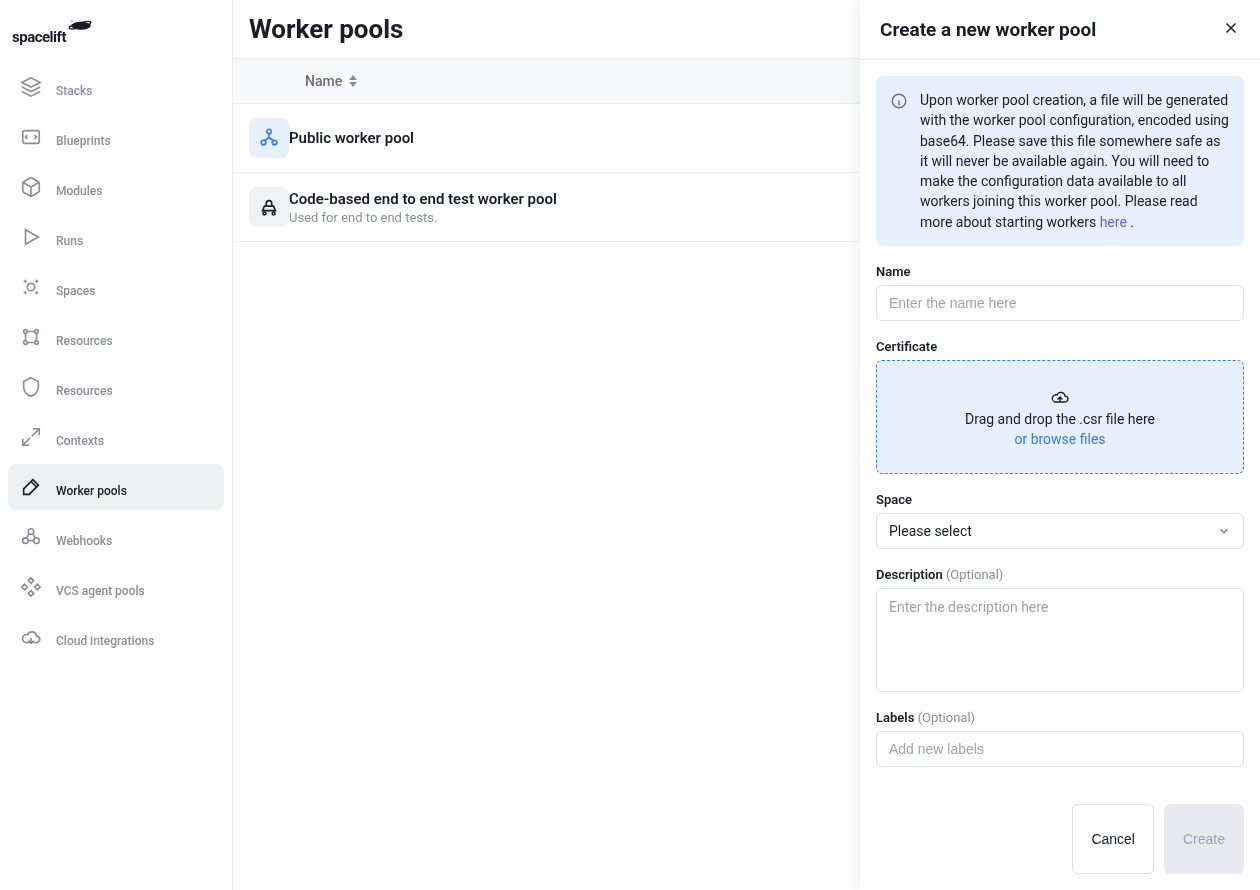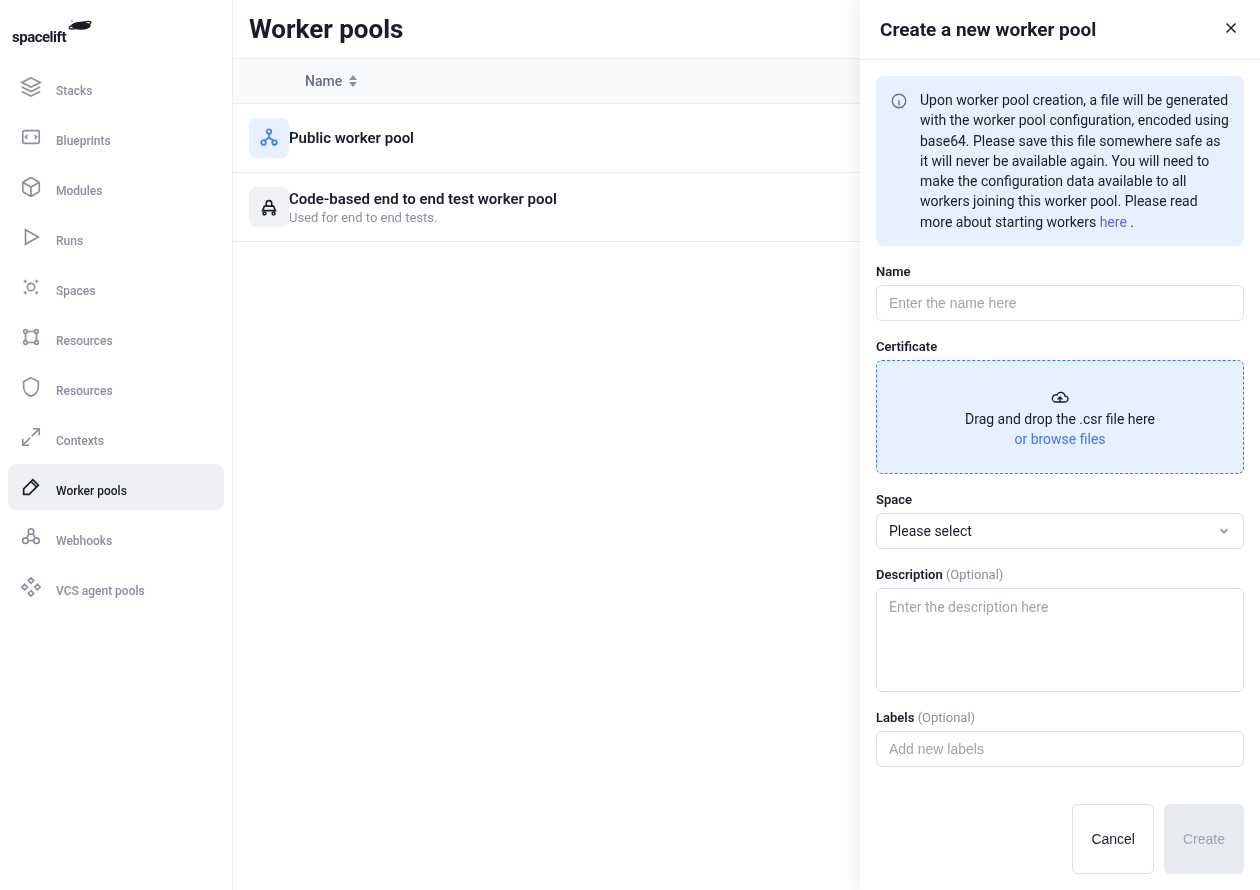--- a/index.html
+++ b/index.html
@@ -325,20 +325,27 @@
             <circle cx="12" cy="6" r="3"></circle>
             <path d="M10 8l-3 6M14 8l3 6M9 16h6"></path>
           </svg>
         <span>Webhooks</span>
       </div>
       <div class="nav-item">
         <svg width="22" height="22" viewBox="0 0 24 24" fill="none" stroke-width="1.8">
             <path d="M12 2l3 3-3 3-3-3 3-3zM12 16l3 3-3 3-3-3 3-3zM5 9l3 3-3 3-3-3 3-3zM19 9l3 3-3 3-3-3 3-3z"></path>
           </svg>
         <span>VCS agent pools</span>
+      </div>
+      <div class="nav-item">
+        <svg width="22" height="22" viewBox="0 0 24 24" fill="none" stroke-width="1.8">
+            <path d="M18 11a5 5 0 0 0-9.6-1.5A4 4 0 0 0 6 18h12a3.5 3.5 0 0 0 0-7z"></path>
+            <path d="M12 13v6M9 16l3 3 3-3"></path>
+          </svg>
+        <span>Cloud integrations</span>
       </div>
     </nav>
   </aside>
 
   <main class="main">
     <div class="main-header">
       <h1 class="main-title">Worker pools</h1>
       <div class="search-wrap">
         <svg width="16" height="16" viewBox="0 0 24 24" fill="none" stroke="#8a8f9e" stroke-width="2">
             <circle cx="11" cy="11" r="7"></circle>

